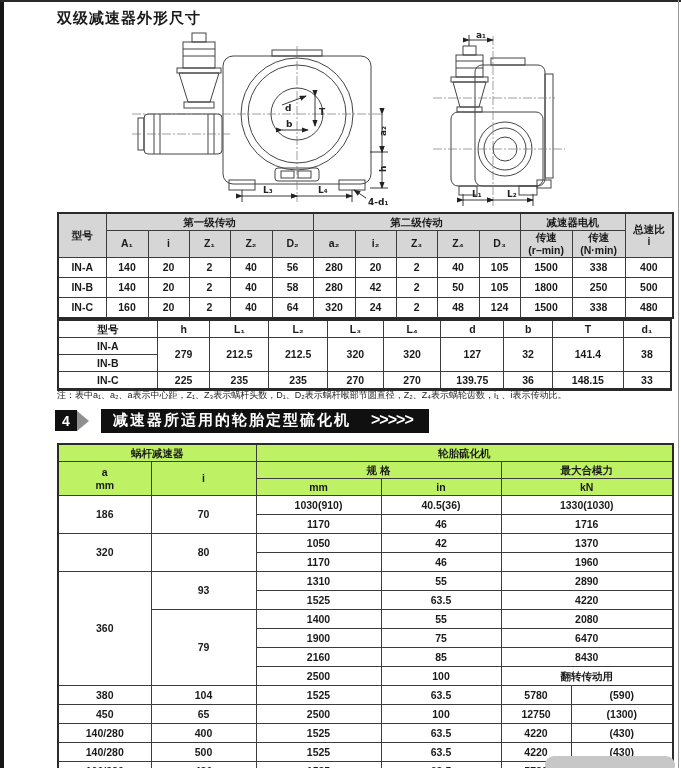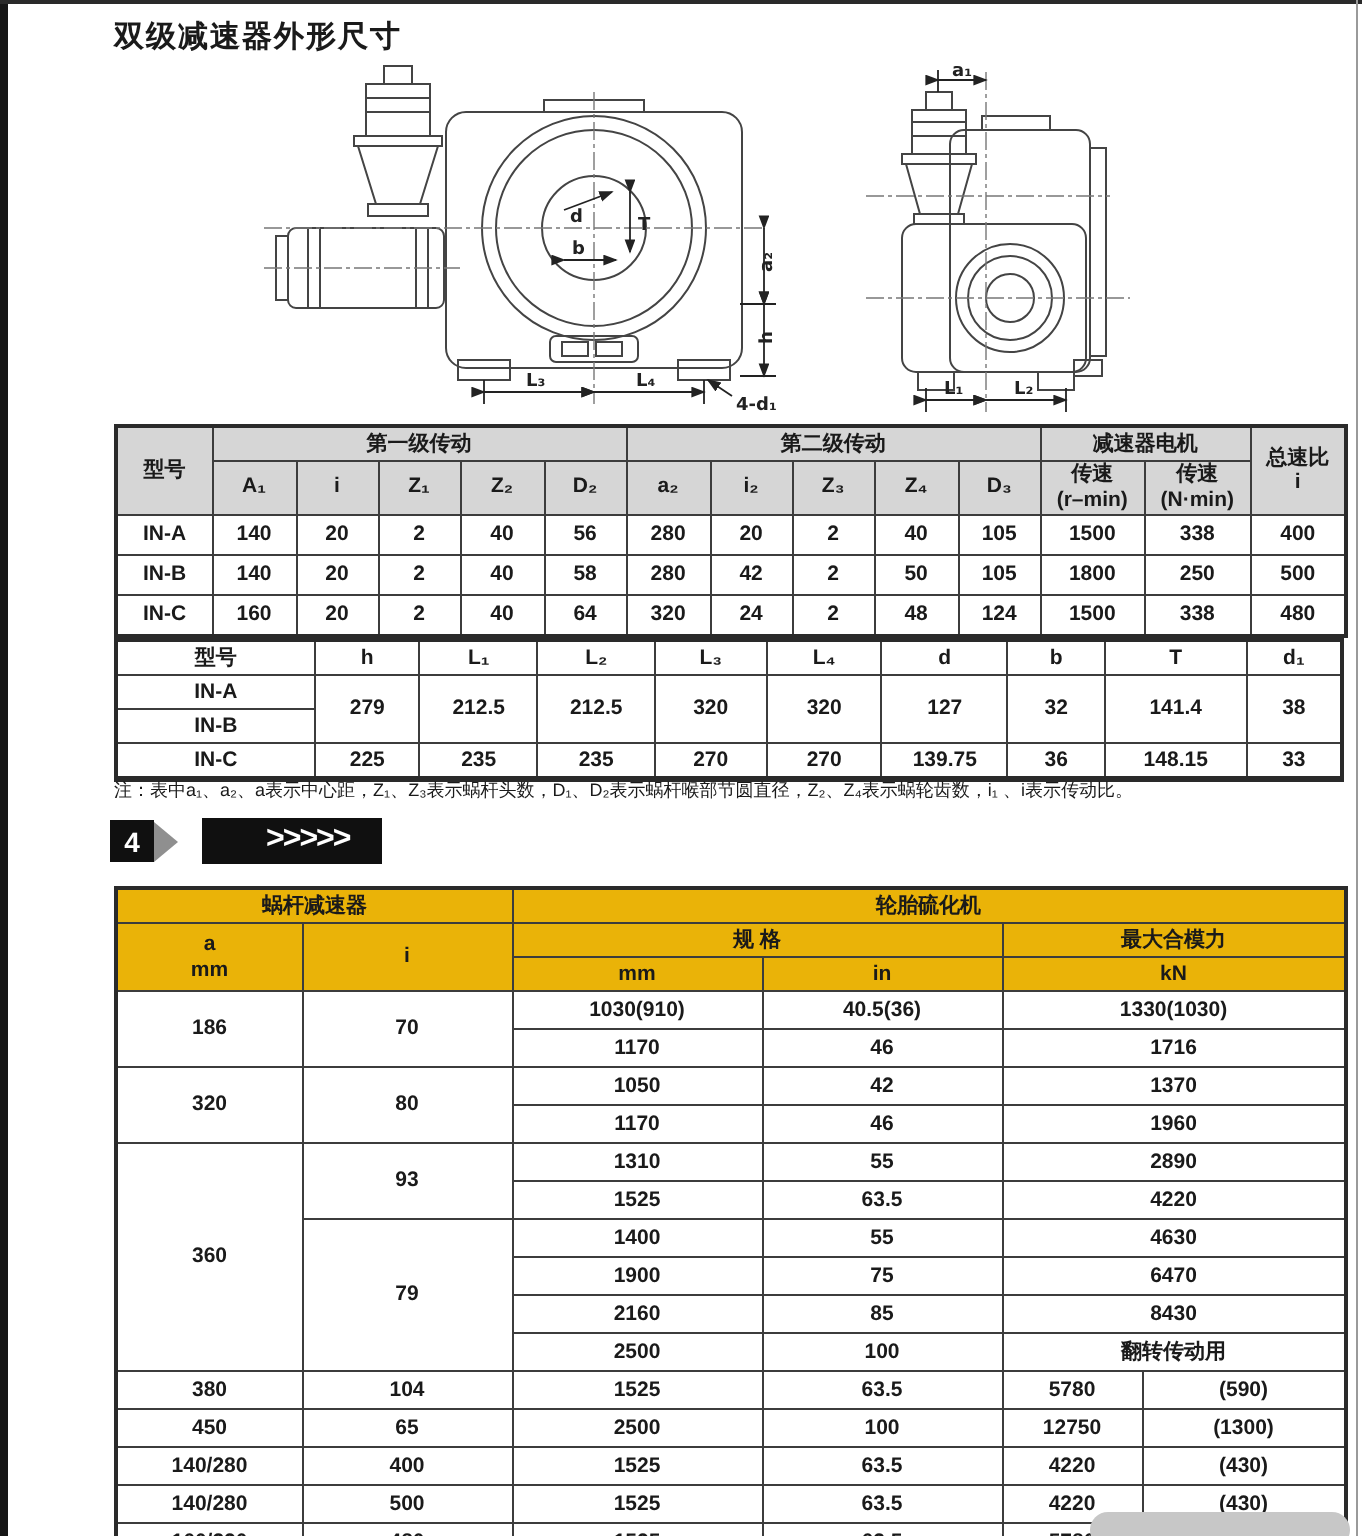--- a/index.html
+++ b/index.html
@@ -37,21 +37,21 @@
   .section{position:absolute;left:55px;top:409px;height:23px;display:flex;align-items:center;}
   .sec-num{position:relative;background:#101010;color:#fff;width:22px;height:21px;
            font-size:14px;font-weight:bold;display:flex;align-items:center;justify-content:center;}
   .sec-num-arrow{width:0;height:0;border-top:10px solid transparent;border-bottom:10px solid transparent;
            border-left:12px solid #8f8f8f;margin-right:12px;}
   .sec-bar{background:#101010;color:#fff;font-size:15px;font-weight:bold;letter-spacing:2px;
            padding:2px 16px 3px 12px;display:flex;align-items:center;}
   .sec-chev{margin-left:20px;letter-spacing:-1px;font-size:16px;}
 
   .t3{position:absolute;left:57px;top:443px;width:615px;border:2px solid #2a2a2a;}
-  .t3 th{background:#eab308;height:16px;}
+  .t3 th{background:#bef264;height:16px;}
   .t3 td{height:18px;background:#fff;}
 </style>
 </head>
 <body>
 
 <div class="edge-left"></div>
 <div class="edge-top"></div>
 <div class="edge-right"></div>
 
 <div class="title">双级减速器外形尺寸</div>
@@ -318,20 +318,21 @@
   </tr>
 </tbody>
   </table>
 
 <div class="note">注：表中a₁、a₂、a表示中心距，Z₁、Z₃表示蜗杆头数，D₁、D₂表示蜗杆喉部节圆直径，Z₂、Z₄表示蜗轮齿数，i₁ 、i表示传动比。</div>
 
 <div class="section">
   <div class="sec-num">4</div>
   <div class="sec-num-arrow"></div>
   <div class="sec-bar">
+    <span>减速器所适用的轮胎定型硫化机</span>
     <span class="sec-chev">&gt;&gt;&gt;&gt;&gt;</span>
   </div>
 </div>
 
 <table class="t3">
   <colgroup>
     <col style="width:93px">
       <col style="width:105px">
       <col style="width:125px">
       <col style="width:120px">
@@ -388,21 +389,21 @@
   </tr>
   <tr>
     <td>1525</td>
     <td>63.5</td>
     <td colspan="2">4220</td>
   </tr>
   <tr>
     <td rowspan="4">79</td>
     <td>1400</td>
     <td>55</td>
-    <td colspan="2">4630</td>
+    <td colspan="2">2080</td>
   </tr>
   <tr>
     <td>1900</td>
     <td>75</td>
     <td colspan="2">6470</td>
   </tr>
   <tr>
     <td>2160</td>
     <td>85</td>
     <td colspan="2">8430</td>

